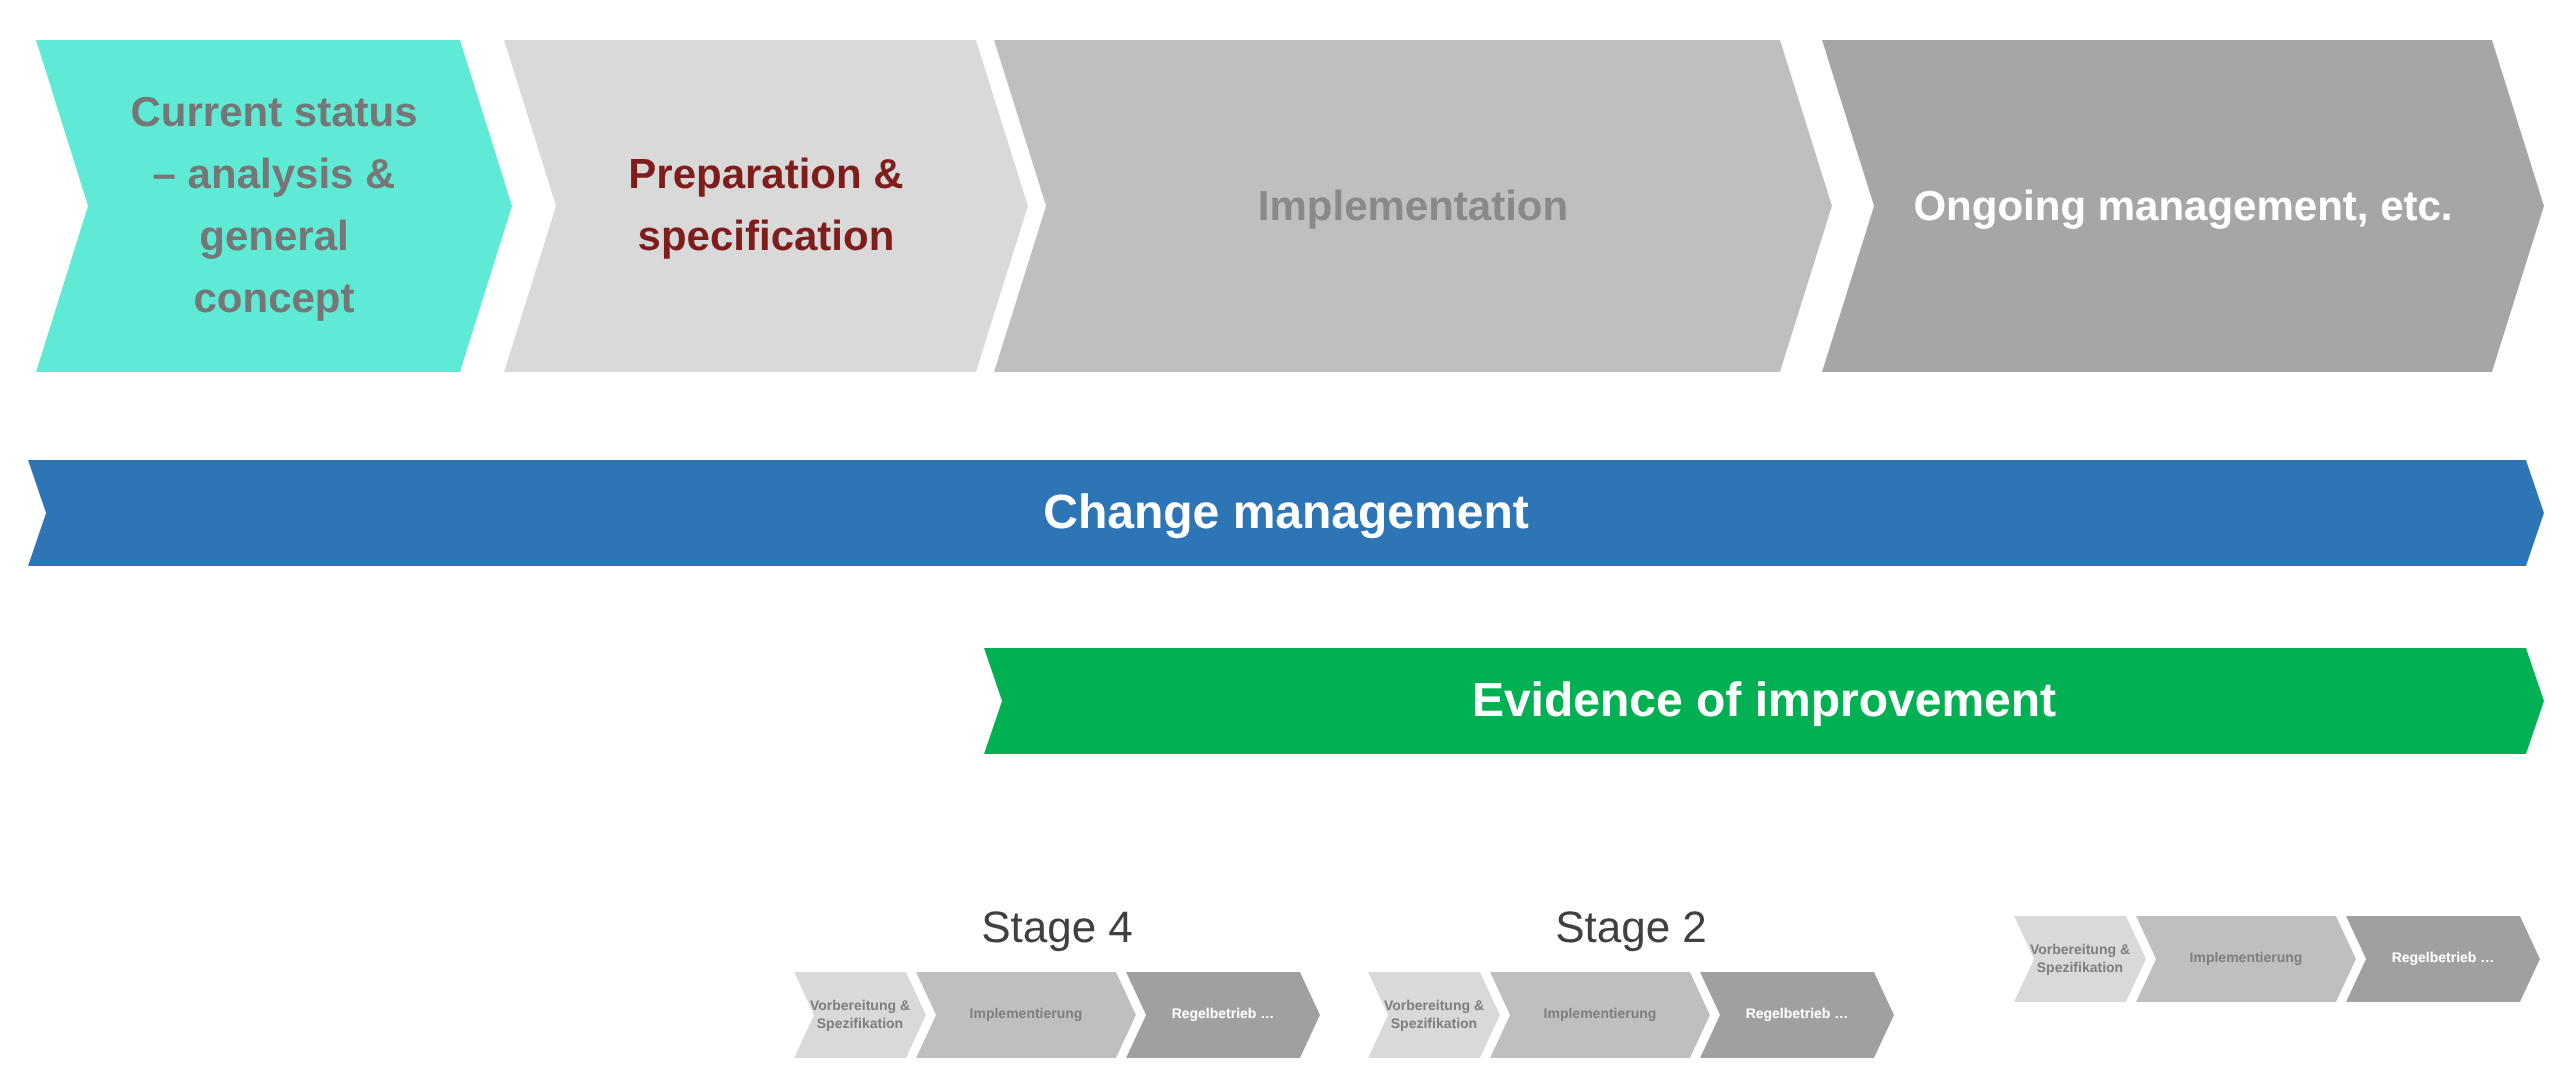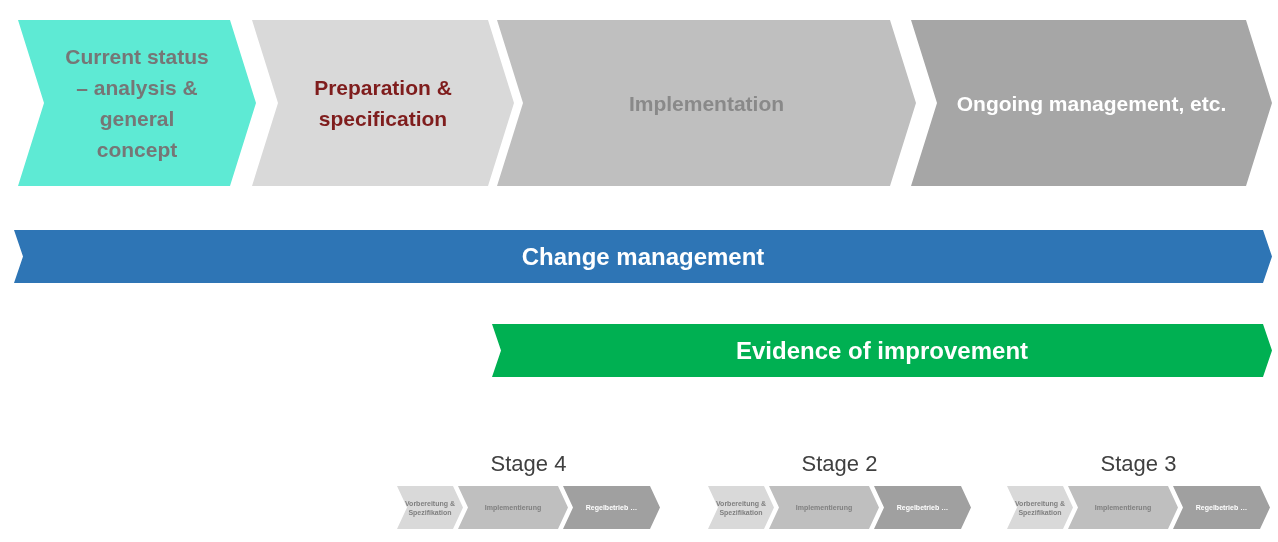--- a/index.html
+++ b/index.html
@@ -30,21 +30,21 @@
   .phase-4 { left: 911px; width: 361px; background: #a6a6a6; color: #ffffff; }
 
   
   .bar { height: 53px; --dx: 9px; color: #ffffff; font-weight: bold; font-size: 24px; }
   .bar-change   { top: 230px; left: 14px;  width: 1258px; background: #2e75b5; }
   .bar-evidence { top: 324px; left: 492px; width: 780px;  background: #00b052; }
 
   
   .stage-group { position: absolute; top: 450px; width: 263px; }
   .stage-group-1 { left: 397px; }
-  .stage-group-2 { left: 708px; }
+  .stage-group-2 { left: 684px; }
   .stage-group-3 { left: 1007px; }
   .stage-title {
     text-align: center;
     font-size: 22px;
     font-weight: normal;
     color: #404040;
     line-height: 28px;
     height: 28px;
   }
   .mini-row { position: relative; margin-top: 8px; height: 43px; }
@@ -109,21 +109,20 @@
       <div class="chev mini mini-b">
         <span class="lbl">Implementierung</span>
       </div>
       <div class="chev mini mini-c">
         <span class="lbl">Regelbetrieb …</span>
       </div>
     </div>
   </div>
 
   <div class="stage-group stage-group-3">
-    <div class="stage-title">Stage 3</div>
     <div class="mini-row">
       <div class="chev mini mini-a">
         <span class="lbl">Vorbereitung &amp;
 Spezifikation</span>
       </div>
       <div class="chev mini mini-b">
         <span class="lbl">Implementierung</span>
       </div>
       <div class="chev mini mini-c">
         <span class="lbl">Regelbetrieb …</span>

